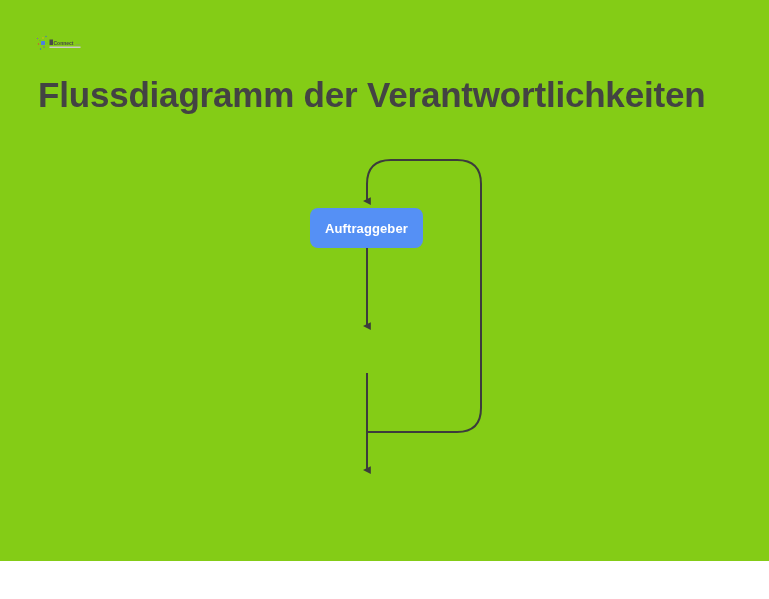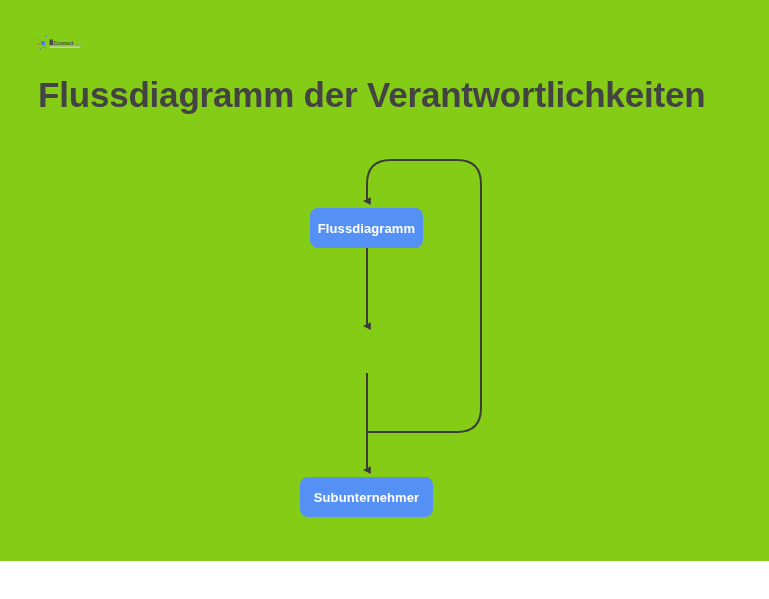--- a/index.html
+++ b/index.html
@@ -134,20 +134,19 @@
         </marker>
       </defs>
 
       <line x1="367" y1="118" x2="367" y2="196" stroke="#3c3c3c" stroke-width="2" marker-end="url(#arrowhead)"></line>
 
       <line x1="367" y1="243" x2="367" y2="340" stroke="#3c3c3c" stroke-width="2" marker-end="url(#arrowhead)"></line>
 
       <path d="M367,302 L457,302 Q481,302 481,278 L481,54 Q481,30 457,30 L391,30 Q367,30 367,54 L367,71" fill="none" stroke="#3c3c3c" stroke-width="2" stroke-linecap="butt" marker-end="url(#arrowhead)"></path>
     </svg>
 
-    <div class="flow-node" id="node-auftraggeber">Flussdiagramm</div>
+    <div class="flow-node" id="node-auftraggeber">Auftraggeber</div>
 
 
-    <div class="flow-node" id="node-subunternehmer">Subunternehmer</div>
 
   </div>
 
 </div>
 
 </body></html>

